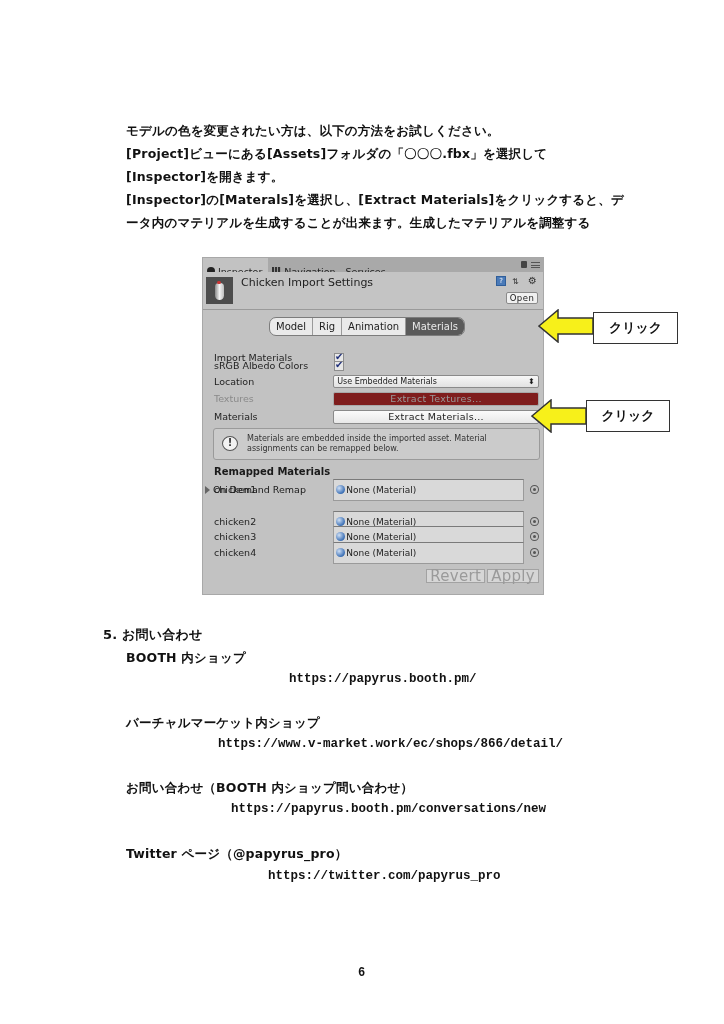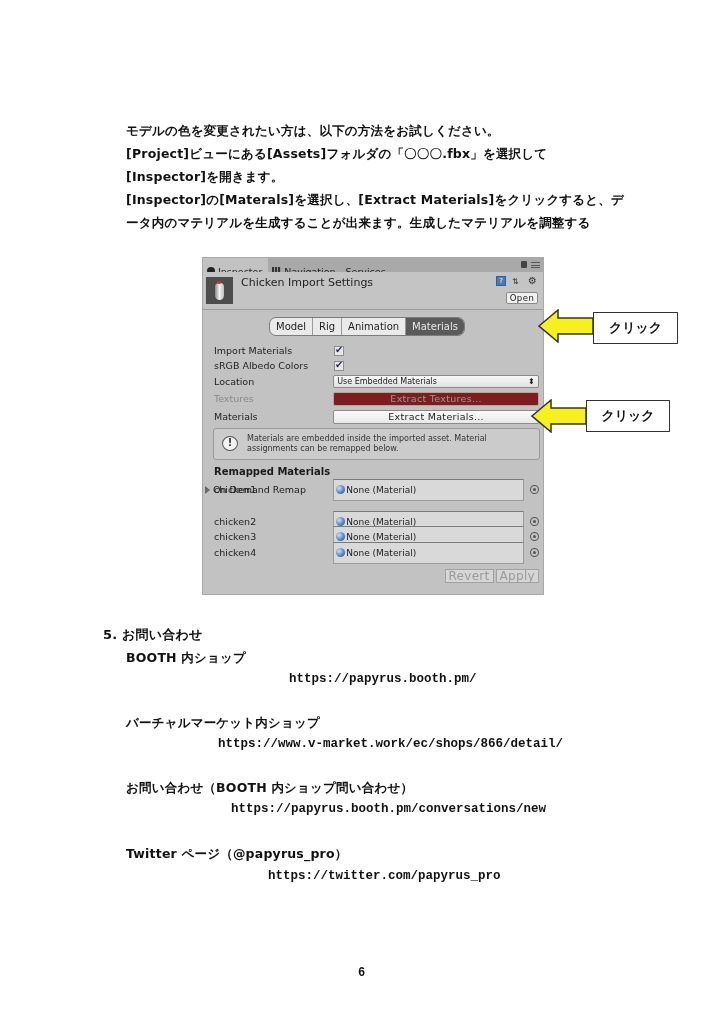--- a/index.html
+++ b/index.html
@@ -56,21 +56,21 @@
   .section { position: absolute; left: 11px; top: 208px; font-size: 10px; font-weight: bold; color: #1a1a1a; }
   .foldout { position: absolute; left: 2px; top: 226px; font-size: 9.5px; display: flex; align-items: center; gap: 3px; }
   .foldout .tri { width: 0; height: 0; border-left: 5px solid #666; border-top: 4px solid transparent; border-bottom: 4px solid transparent; }
 
   .matfield { width: 192px; height: 22px; border: 1px solid #9a9a9a; border-top-color: #7a7a7a; background: #d9d9d9; display: flex; align-items: center; gap: 1px; font-size: 9px; color: #222; padding-left: 2px; }
   .sphere { width: 9px; height: 9px; border-radius: 50%; background: radial-gradient(circle at 35% 35%, #cfe0f5, #3b6fb5 70%, #274f86); }
   .picker { width: 9px; height: 9px; border-radius: 50%; border: 1px solid #555; margin-left: 6px; position: relative; }
   .picker::after { content: ""; position: absolute; left: 2px; top: 2px; width: 3px; height: 3px; border-radius: 50%; background: #555; }
 
   .rev-app { position: absolute; right: 4px; top: 311px; display: flex; gap: 2px; }
-  .rev-app div { height: 14px; padding: 0 3px; border: 1px solid #a2a2a2; background: #d6d6d6; color: #9a9a9a; font-size: 12px; line-height: 12px; letter-spacing: 0.3px; }
+  .rev-app div { height: 14px; padding: 0 3px; border: 1px solid #a2a2a2; background: #d6d6d6; color: #9a9a9a; font-size: 15px; line-height: 12px; letter-spacing: 0.3px; }
 
   
   .arrow { position: absolute; }
   .callout { position: absolute; border: 1px solid #333; background: #fff; font-weight: bold; font-size: 13px; text-align: center; color: #111; }
 
   .sec-head { position: absolute; left: 103px; top: 626px; }
   .contact { position: absolute; }
   .pagenum { position: absolute; left: 358px; top: 966px; font-family: "Liberation Mono", monospace; font-weight: bold; font-size: 12px; }
 </style>
 </head>
@@ -112,21 +112,21 @@
     <div class="open-btn">Open</div>
   </div>
 
   <div class="segs">
     <div class="seg">Model</div>
     <div class="seg">Rig</div>
     <div class="seg">Animation</div>
     <div class="seg active">Materials</div>
   </div>
 
-  <div class="row" style="top:85px;">
+  <div class="row" style="top:92px;">
     <span class="lbl">Import Materials</span>
     <span class="chk"></span>
   </div>
   <div class="row" style="top:100px;">
     <span class="lbl">sRGB Albedo Colors</span>
     <span class="chk"></span>
   </div>
   <div class="row" style="top:116px;">
     <span class="lbl">Location</span>
     <div class="dropdown">

